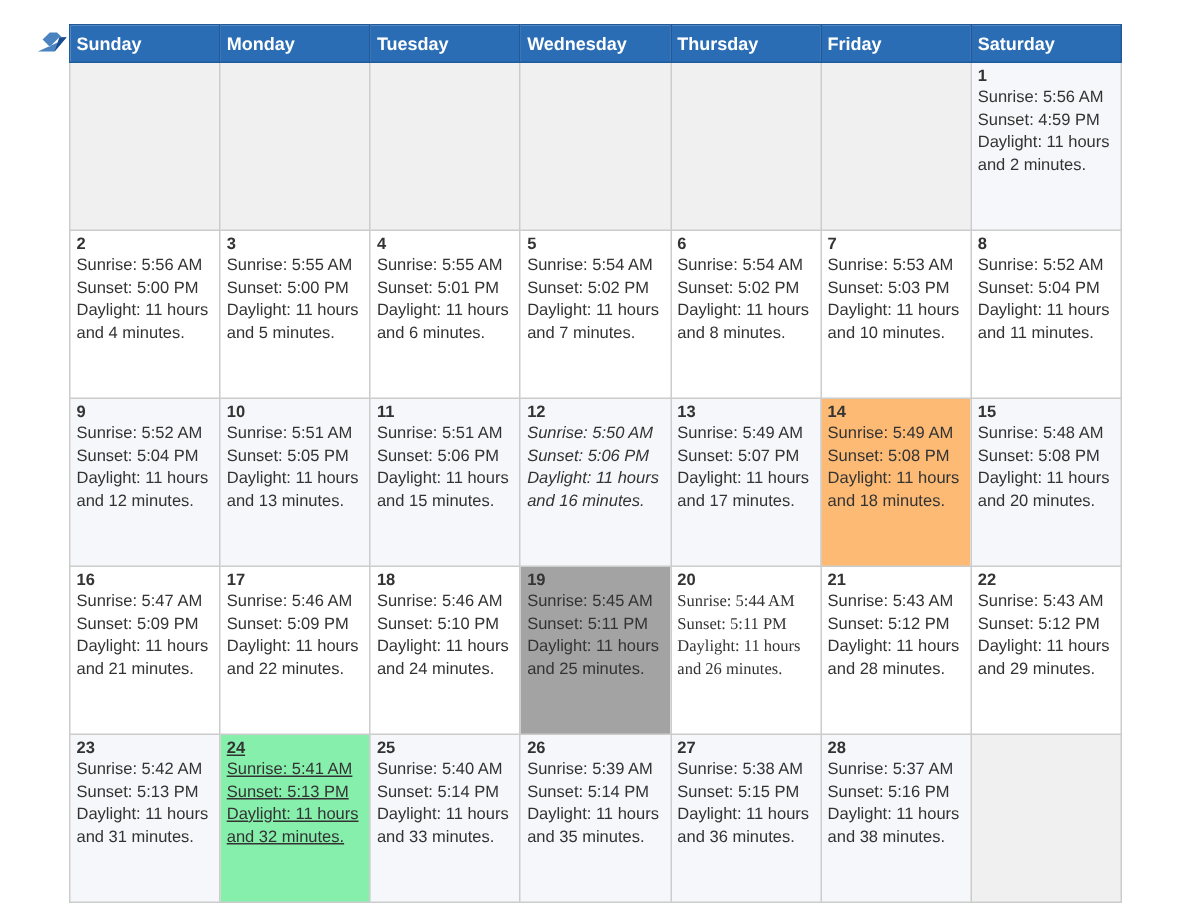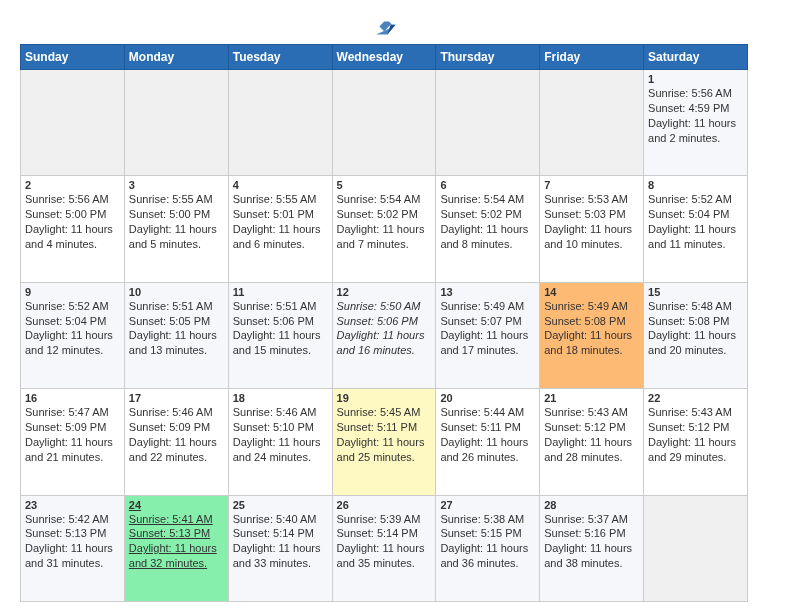--- a/index.html
+++ b/index.html
@@ -8,22 +8,21 @@
       background: #fff;
       width: 792px;
       height: 612px;
       overflow: hidden;
     }
     .page {
       width: 768px;
       height: 612px;
       padding: 16px 20px 10px 20px;
       display: flex;
-      flex-direction: column;
-      align-items: center;
+      flex-direction: row;
     }
     .header {
       display: flex;
       justify-content: space-between;
       align-items: flex-start;
       margin-bottom: 8px;
     }
     .logo {
       display: flex;
       align-items: center;
@@ -266,30 +265,30 @@
 Daylight: 11 hours
 and 22 minutes.</div>
           </td>
           <td style="background: rgb(255, 255, 255);">
             <span class="day-num">18</span>
             <div class="day-info" style="white-space: pre-line;">Sunrise: 5:46 AM
 Sunset: 5:10 PM
 Daylight: 11 hours
 and 24 minutes.</div>
           </td>
-          <td style="background: #fef9c3;">
+          <td style="background: #a3a3a3;">
             <span class="day-num">19</span>
             <div class="day-info" style="white-space: pre-line;">Sunrise: 5:45 AM
 Sunset: 5:11 PM
 Daylight: 11 hours
 and 25 minutes.</div>
           </td>
           <td style="background: rgb(255, 255, 255);">
             <span class="day-num">20</span>
-            <div class="day-info" style="white-space: pre-line;">Sunrise: 5:44 AM
+            <div class="day-info" style="white-space: pre-line; font-family: Liberation Serif, serif;">Sunrise: 5:44 AM
 Sunset: 5:11 PM
 Daylight: 11 hours
 and 26 minutes.</div>
           </td>
           <td style="background: rgb(255, 255, 255);">
             <span class="day-num">21</span>
             <div class="day-info" style="white-space: pre-line;">Sunrise: 5:43 AM
 Sunset: 5:12 PM
 Daylight: 11 hours
 and 28 minutes.</div>

